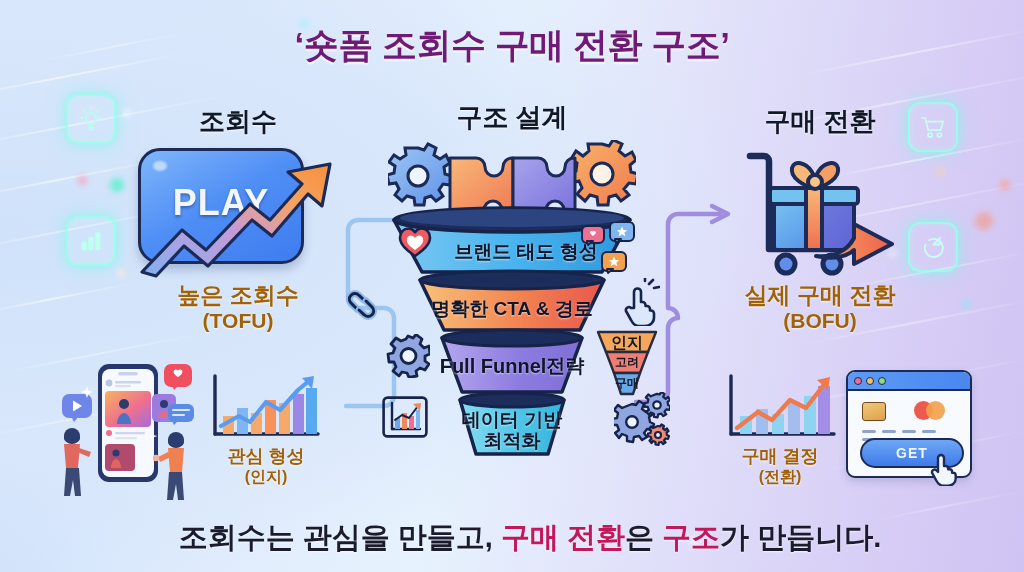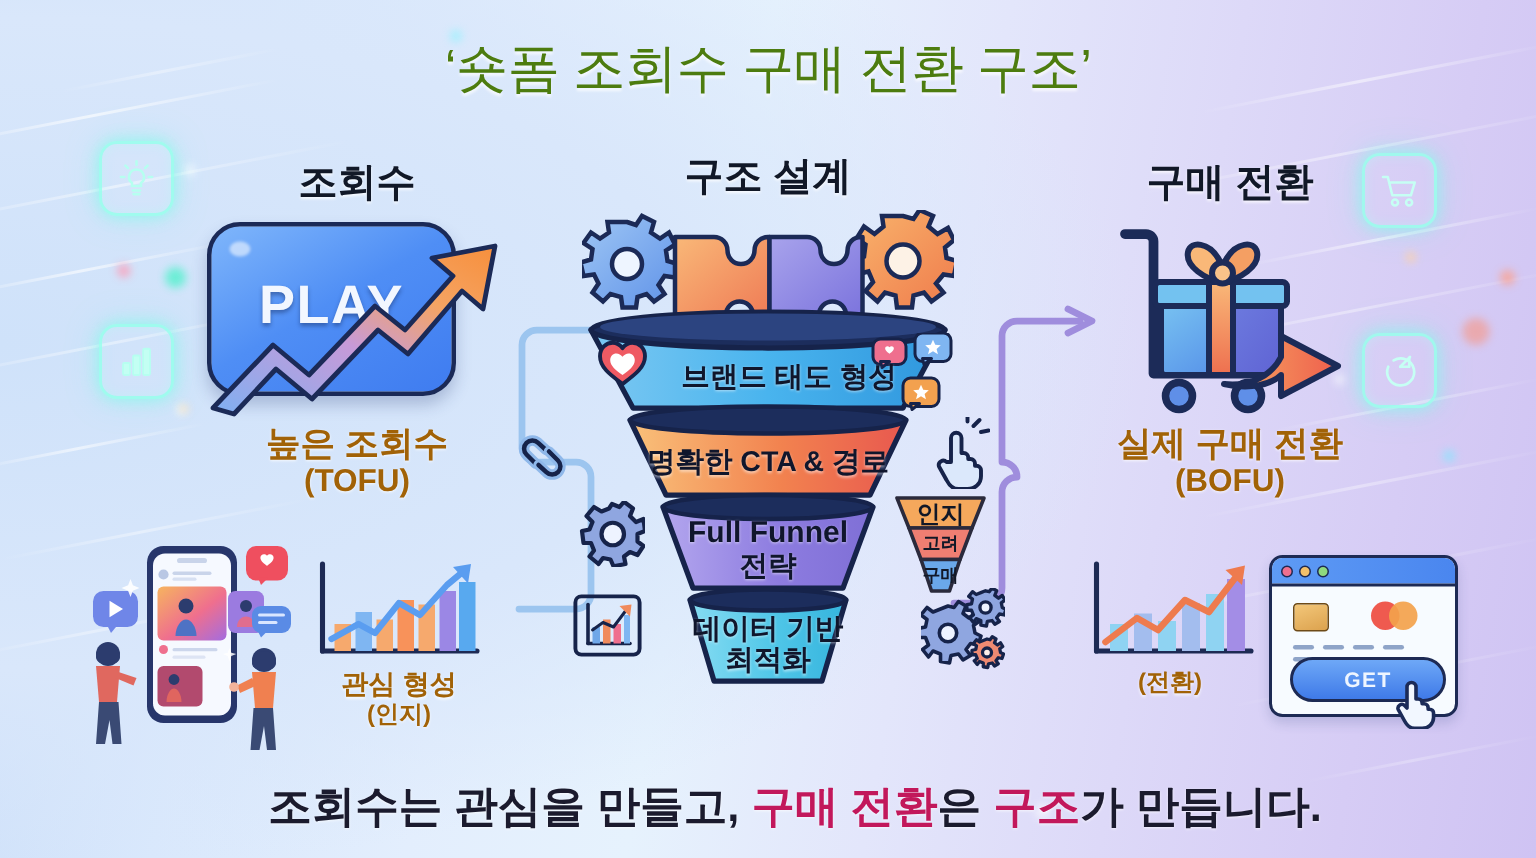--- a/index.html
+++ b/index.html
@@ -27,22 +27,22 @@
   .neon-box{
     position:absolute;border:2.5px solid rgba(150,255,235,.85);border-radius:12px;
     box-shadow:0 0 10px rgba(130,250,235,.75),0 0 22px rgba(130,250,235,.35),inset 0 0 8px rgba(170,255,245,.35);
     display:flex;align-items:center;justify-content:center;
   }
   .neon-box svg{display:block;}
 
   
   .title{
     position:absolute;left:0;right:0;top:22px;text-align:center;
-    font-size:35px;font-weight:normal;letter-spacing:-0.5px;
-    color:#4d7c0f;
+    font-size:35px;font-weight:bold;letter-spacing:-0.5px;
+    color:#701a75;
     text-shadow:0 2px 2px rgba(255,255,255,.75);
     white-space:nowrap;
   }
   .col-head{
     position:absolute;text-align:center;font-size:26px;font-weight:bold;
     color:#111827;white-space:nowrap;
     text-shadow:0 1px 2px rgba(255,255,255,.8);
   }
   .caption{
     position:absolute;text-align:center;color:#a16207;white-space:nowrap;
@@ -390,21 +390,21 @@
       <path d="M68 194 L172 194 L156 248 L84 248 Z" fill="url(#f4)" stroke="#16234a" stroke-width="3.5" stroke-linejoin="round"></path>
       <ellipse cx="120" cy="194" rx="52" ry="7" fill="#1c2d5c" stroke="#16234a" stroke-width="3"></ellipse>
     </svg>
 
     <div class="layer" style="top:24px;height:44px;">
       <div class="lbl" style="font-size:19px;padding-left:28px;">브랜드 태도 형성</div>
     </div>
     <div class="layer" style="top:82px;height:42px;">
       <div class="lbl" style="font-size:19px;">명확한 CTA &amp; 경로</div>
     </div>
-    <div class="layer" style="top:136px;height:48px;flex-direction:column;">
+    <div class="layer" style="top:136px;height:48px;">
       <div class="lbl" style="font-size:20px;">Full Funnel</div>
       <div class="lbl" style="font-size:19px;">전략</div>
     </div>
     <div class="layer" style="top:200px;height:48px;flex-direction:column;">
       <div class="lbl" style="font-size:19px;">데이터 기반</div>
       <div class="lbl" style="font-size:19px;">최적화</div>
     </div>
   </div>
 
   <svg class="ico" style="left:398px;top:226px;width:34px;height:32px;" viewBox="0 0 34 32">
@@ -527,20 +527,21 @@
       <rect x="34" y="37" width="12" height="25" fill="#a3bdee"></rect>
       <rect x="50" y="42" width="12" height="20" fill="#8fd3f2"></rect>
       <rect x="66" y="30" width="12" height="32" fill="#a3bdee"></rect>
       <rect x="82" y="24" width="12" height="38" fill="#8fd3f2"></rect>
       <rect x="96" y="14" width="12" height="48" fill="#a38de6"></rect>
       <path d="M15 56 L36 40 L50 48 L68 28 L84 36 L104 10" fill="none" stroke="#ee7b4e" stroke-width="4.4" stroke-linecap="round" stroke-linejoin="round"></path>
       <path d="M95 8 L108 5 L106 18 Z" fill="#ee7b4e"></path>
     </svg>
   </div>
   <div class="caption small" style="left:700px;top:446px;width:160px;">
+    <div class="l1">구매 결정</div>
     <div class="l2">(전환)</div>
   </div>
 
   <div class="checkout">
     <div class="ck-window">
       <div class="ck-bar">
         <span class="ck-dot" style="background:#ef6f8e;"></span>
         <span class="ck-dot" style="background:#f3c06a;"></span>
         <span class="ck-dot" style="background:#8fd97f;"></span>
       </div>

